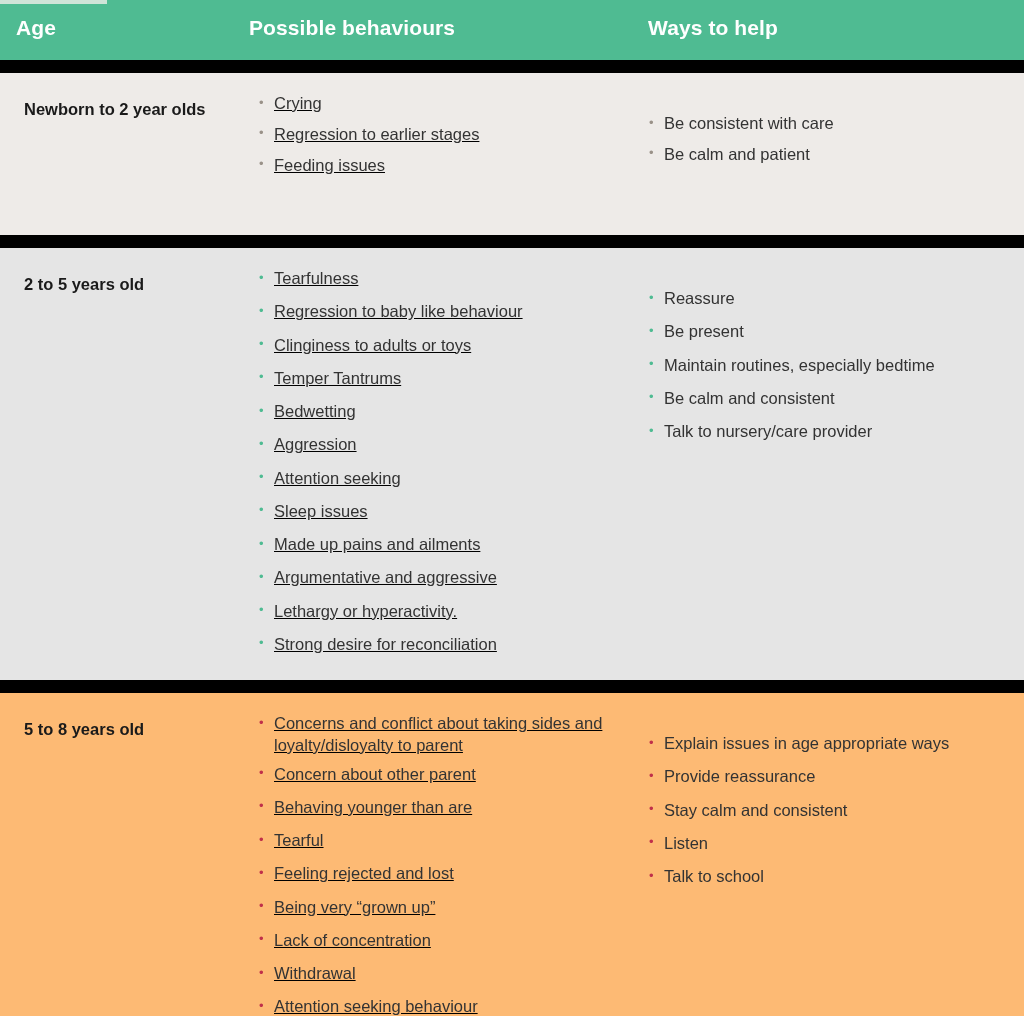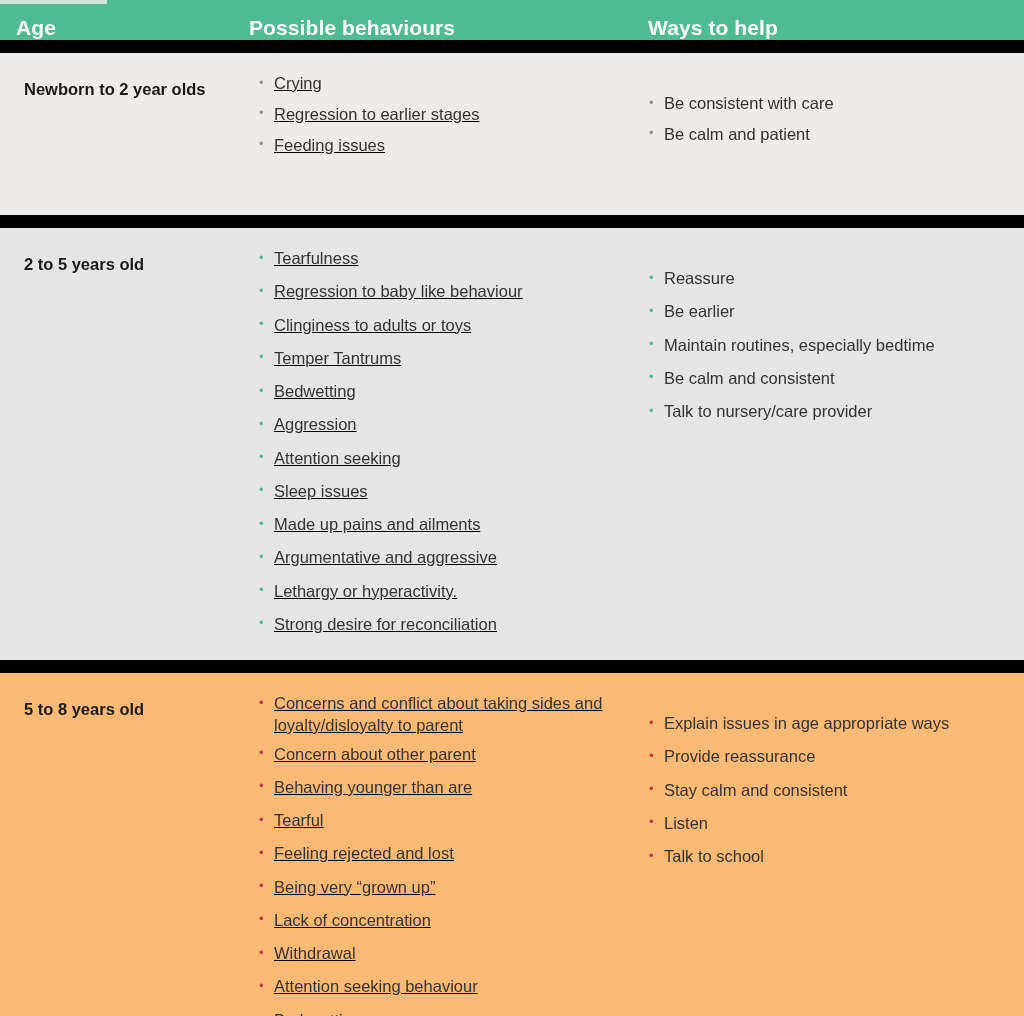--- a/index.html
+++ b/index.html
@@ -29,21 +29,21 @@
     top: 0;
     width: 107px;
     height: 4px;
     background: #cfe4d8;
     z-index: 5;
   }
 
   
   .table-header {
     position: relative;
-    height: 40px;
+    height: 60px;
     background: #4fbb92;
     box-sizing: border-box;
   }
   .table-header .hcell {
     position: absolute;
     top: 0;
     height: 56px;
     display: flex;
     align-items: center;
     color: #ffffff;
@@ -187,21 +187,21 @@
           <li>Sleep issues</li>
           <li>Made up pains and ailments</li>
           <li>Argumentative and aggressive</li>
           <li>Lethargy or hyperactivity.</li>
           <li>Strong desire for reconciliation</li>
         </ul>
       </div>
       <div class="cell c3">
         <ul class="bullets">
           <li>Reassure</li>
-          <li>Be earlier</li>
+          <li>Be present</li>
           <li>Maintain routines, especially bedtime</li>
           <li>Be calm and consistent</li>
           <li>Talk to nursery/care provider</li>
         </ul>
       </div>
     </div>
   </div>
 
   <div class="sep"></div>
 

